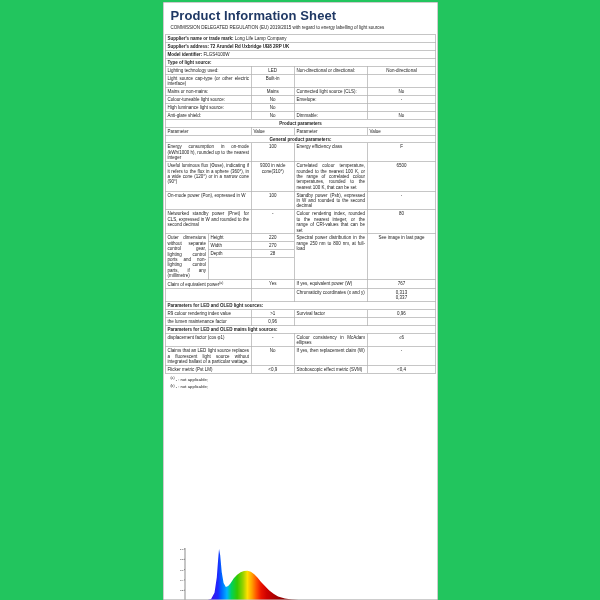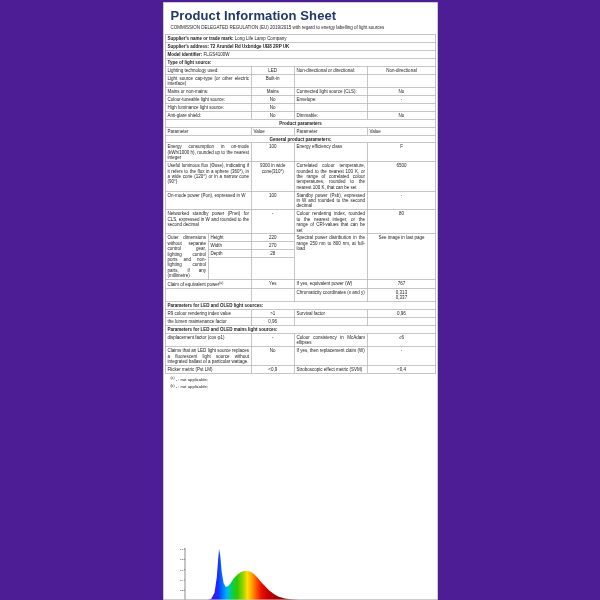--- a/index.html
+++ b/index.html
@@ -1,16 +1,16 @@
 <!DOCTYPE html>
 <html><head>
 <meta charset="utf-8">
 <style>
   html,body{margin:0;padding:0;background:#ffffff;}
-  .canvas{position:relative;width:600px;height:600px;background:#4c1d95;overflow:hidden;
+  .canvas{position:relative;width:600px;height:600px;background:#22c55e;overflow:hidden;
           font-family:"Liberation Sans",sans-serif;color:#1a1a1a;}
   .sheet{position:absolute;left:163px;top:2px;width:550px;height:1196px;
          transform:scale(0.5);transform-origin:0 0;
          background:#ffffff;border:1px solid #9a9a9a;overflow:hidden;box-sizing:border-box;}
   .title{font-size:26px;font-weight:bold;color:#1f3864;padding:10px 14px 2px 14px;letter-spacing:0.2px;}
   .reg{font-size:9px;line-height:1.25;padding:2px 14px 8px 14px;color:#222;}
   .tbl{margin:0 3px 0 3px;border:1px solid #8c8c8c;font-size:9px;line-height:1.2;}
   .r{display:flex;border-bottom:1px solid #8c8c8c;align-items:stretch;}
   .r:last-child{border-bottom:none;}
   .c{padding:2px 4px;border-right:1px solid #8c8c8c;box-sizing:border-box;}

